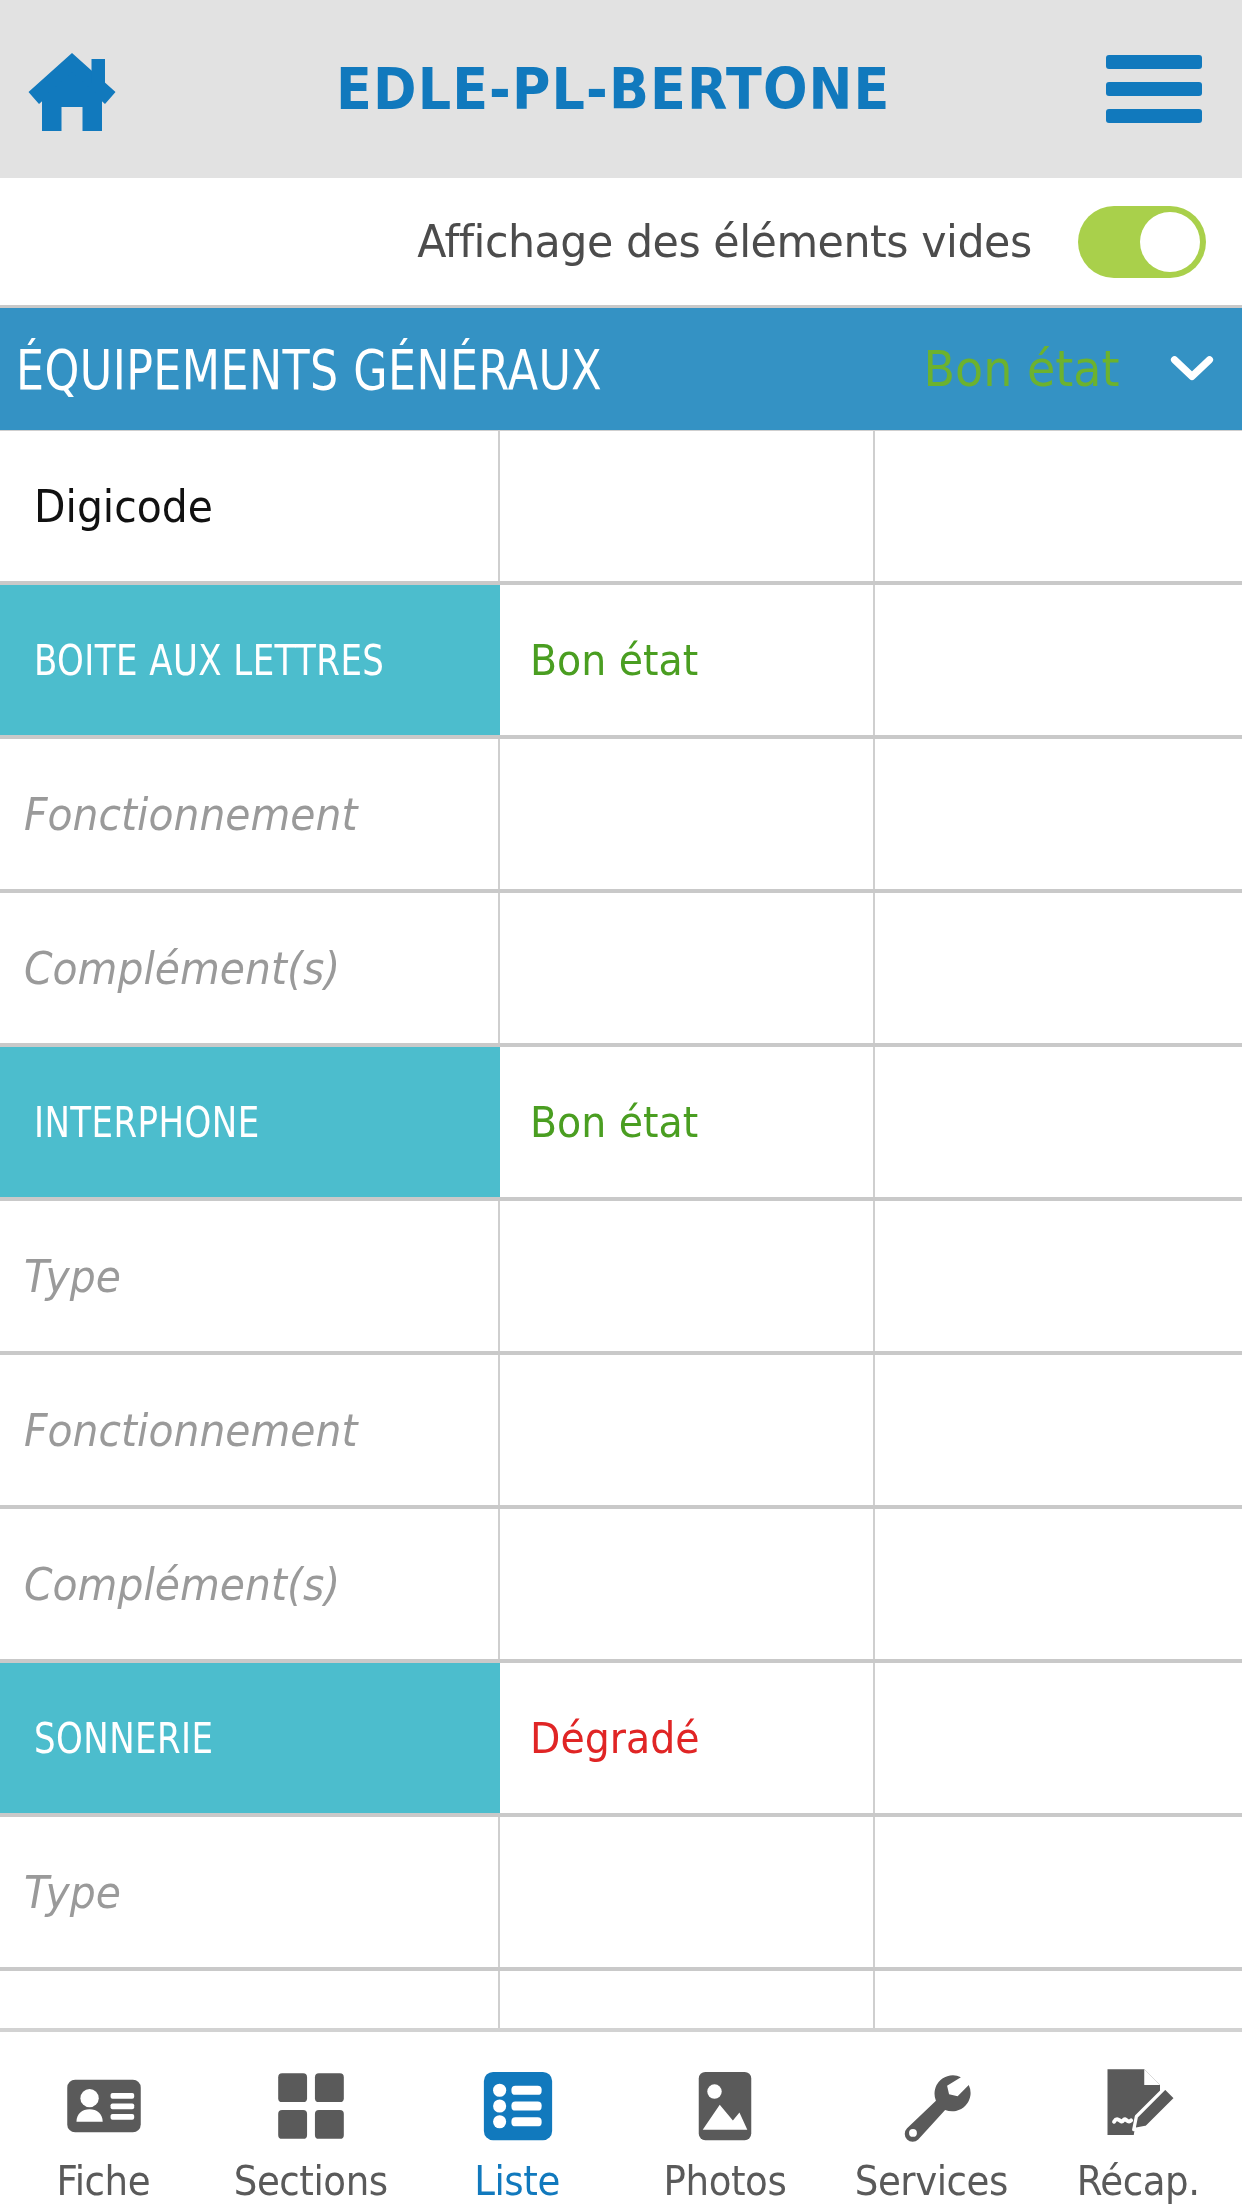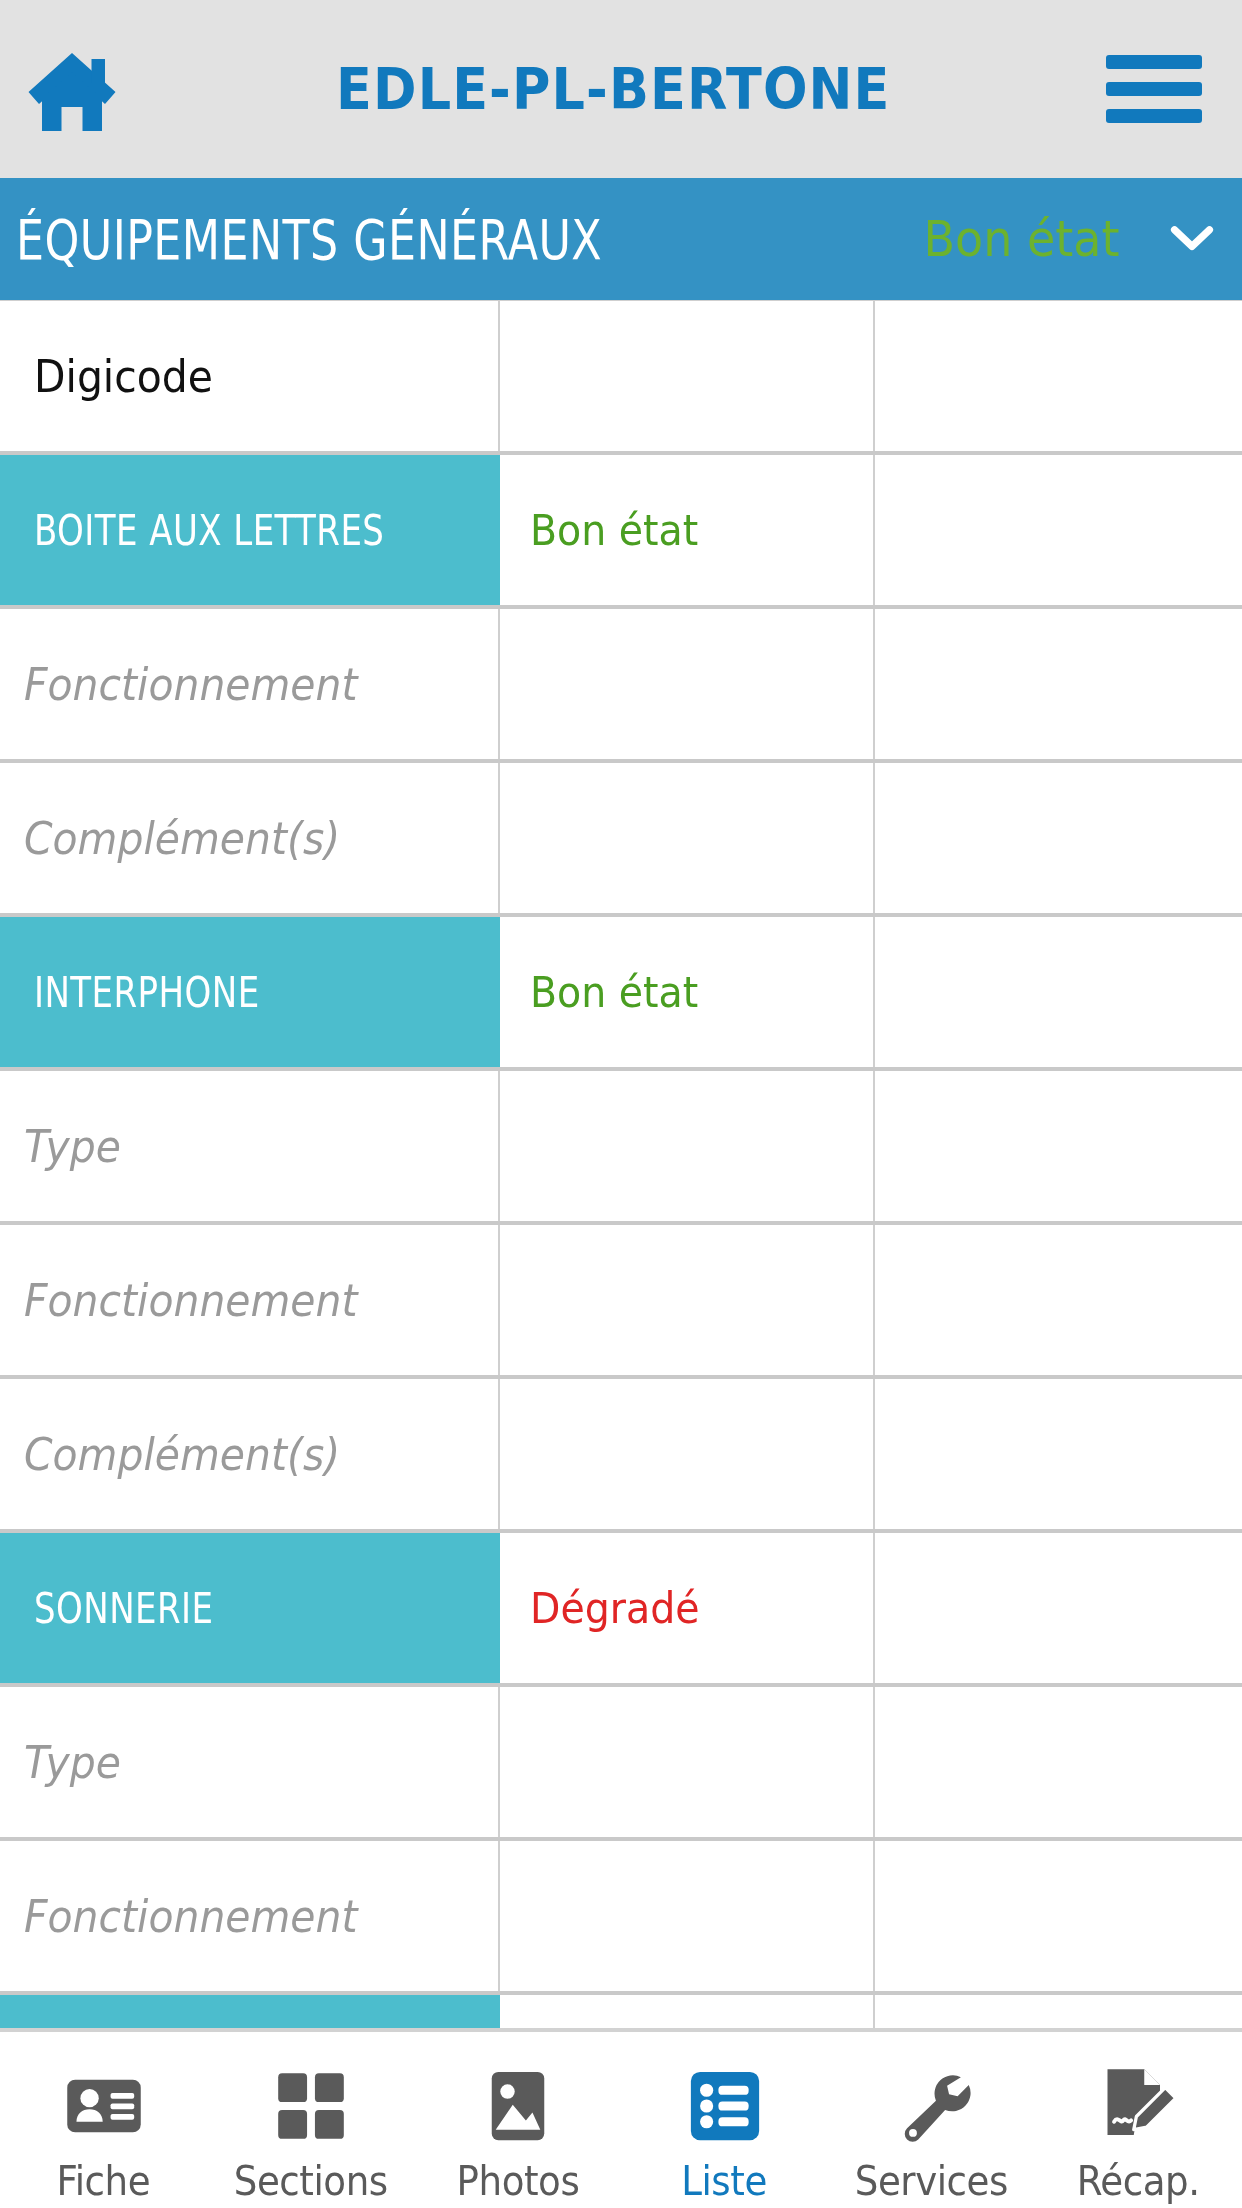--- a/index.html
+++ b/index.html
@@ -259,20 +259,26 @@
 
     <div class="app-title">EDLE-PL-BERTONE</div>
 
     <div class="hamburger">
       <span></span>
       <span></span>
       <span></span>
     </div>
   </div>
 
+  <div class="toggle-row">
+    <div class="toggle-label">Affichage des éléments vides</div>
+    <div class="switch">
+      <div class="knob"></div>
+    </div>
+  </div>
 
   <div class="section-header">
     <div class="section-title">ÉQUIPEMENTS GÉNÉRAUX</div>
     <div class="section-state">Bon état</div>
     <svg class="chevron" viewBox="0 0 24 16">
       <path d="M2.5 3 L12 12 L21.5 3" stroke="#ffffff" stroke-width="4" fill="none" stroke-linecap="round" stroke-linejoin="round"></path>
     </svg>
   </div>
 
   <div class="table" id="table-body">
@@ -383,42 +389,42 @@
       </div>
       <div class="navitem">
         <svg class="navicon" viewBox="0 0 64 64">
           <rect x="7" y="7" width="22" height="22" rx="3" fill="#5a5a5a"></rect>
           <rect x="35" y="7" width="22" height="22" rx="3" fill="#5a5a5a"></rect>
           <rect x="7" y="35" width="22" height="22" rx="3" fill="#5a5a5a"></rect>
           <rect x="35" y="35" width="22" height="22" rx="3" fill="#5a5a5a"></rect>
         </svg>
         <div class="navlabel">Sections</div>
       </div>
-      <div class="navitem">
-        <svg class="navicon" viewBox="0 0 64 64">
-          <rect x="12" y="6" width="40" height="52" rx="5" fill="#5a5a5a"></rect>
-          <circle cx="24" cy="21" r="5.5" fill="#fff"></circle>
-          <path d="M15 50 L28 31 L38 43 L43 37 L49 50 Z" fill="#fff"></path>
-        </svg>
-        <div class="navlabel">Photos</div>
-      </div>
       <div class="navitem active">
         <svg class="navicon" viewBox="0 0 64 64">
           <rect x="6" y="6" width="52" height="52" rx="7" fill="#1179bd"></rect>
           <circle cx="18" cy="20" r="5" fill="#fff"></circle>
           <circle cx="18" cy="32" r="5" fill="#fff"></circle>
           <circle cx="18" cy="44" r="5" fill="#fff"></circle>
           <rect x="27" y="16.5" width="23" height="7" rx="3" fill="#fff"></rect>
           <rect x="27" y="28.5" width="23" height="7" rx="3" fill="#fff"></rect>
           <rect x="27" y="40.5" width="23" height="7" rx="3" fill="#fff"></rect>
         </svg>
         <div class="navlabel">Liste</div>
       </div>
       <div class="navitem">
         <svg class="navicon" viewBox="0 0 64 64">
+          <rect x="12" y="6" width="40" height="52" rx="5" fill="#5a5a5a"></rect>
+          <circle cx="24" cy="21" r="5.5" fill="#fff"></circle>
+          <path d="M15 50 L28 31 L38 43 L43 37 L49 50 Z" fill="#fff"></path>
+        </svg>
+        <div class="navlabel">Photos</div>
+      </div>
+      <div class="navitem">
+        <svg class="navicon" viewBox="0 0 64 64">
           <path d="M54 10a14 14 0 0 0-19 18L13 49a6 6 0 0 0 8.5 8.5L42 35a14 14 0 0 0 18-19l-8.5 8.5-6.5-1.5-1.5-6.5z" fill="#5a5a5a"></path>
           <circle cx="17.5" cy="52.5" r="3" fill="#fff"></circle>
         </svg>
         <div class="navlabel">Services</div>
       </div>
       <div class="navitem">
         <svg class="navicon" viewBox="0 0 64 64">
           <path d="M8 4h28l12 12v8L30 42l-2 12 H8z" fill="#5a5a5a"></path>
           <path d="M36 4v12h12z" fill="#fff"></path>
           <path d="M13 44c3-5 5 2 7-1s3 3 6 0" stroke="#fff" stroke-width="3" fill="none" stroke-linecap="round"></path>

